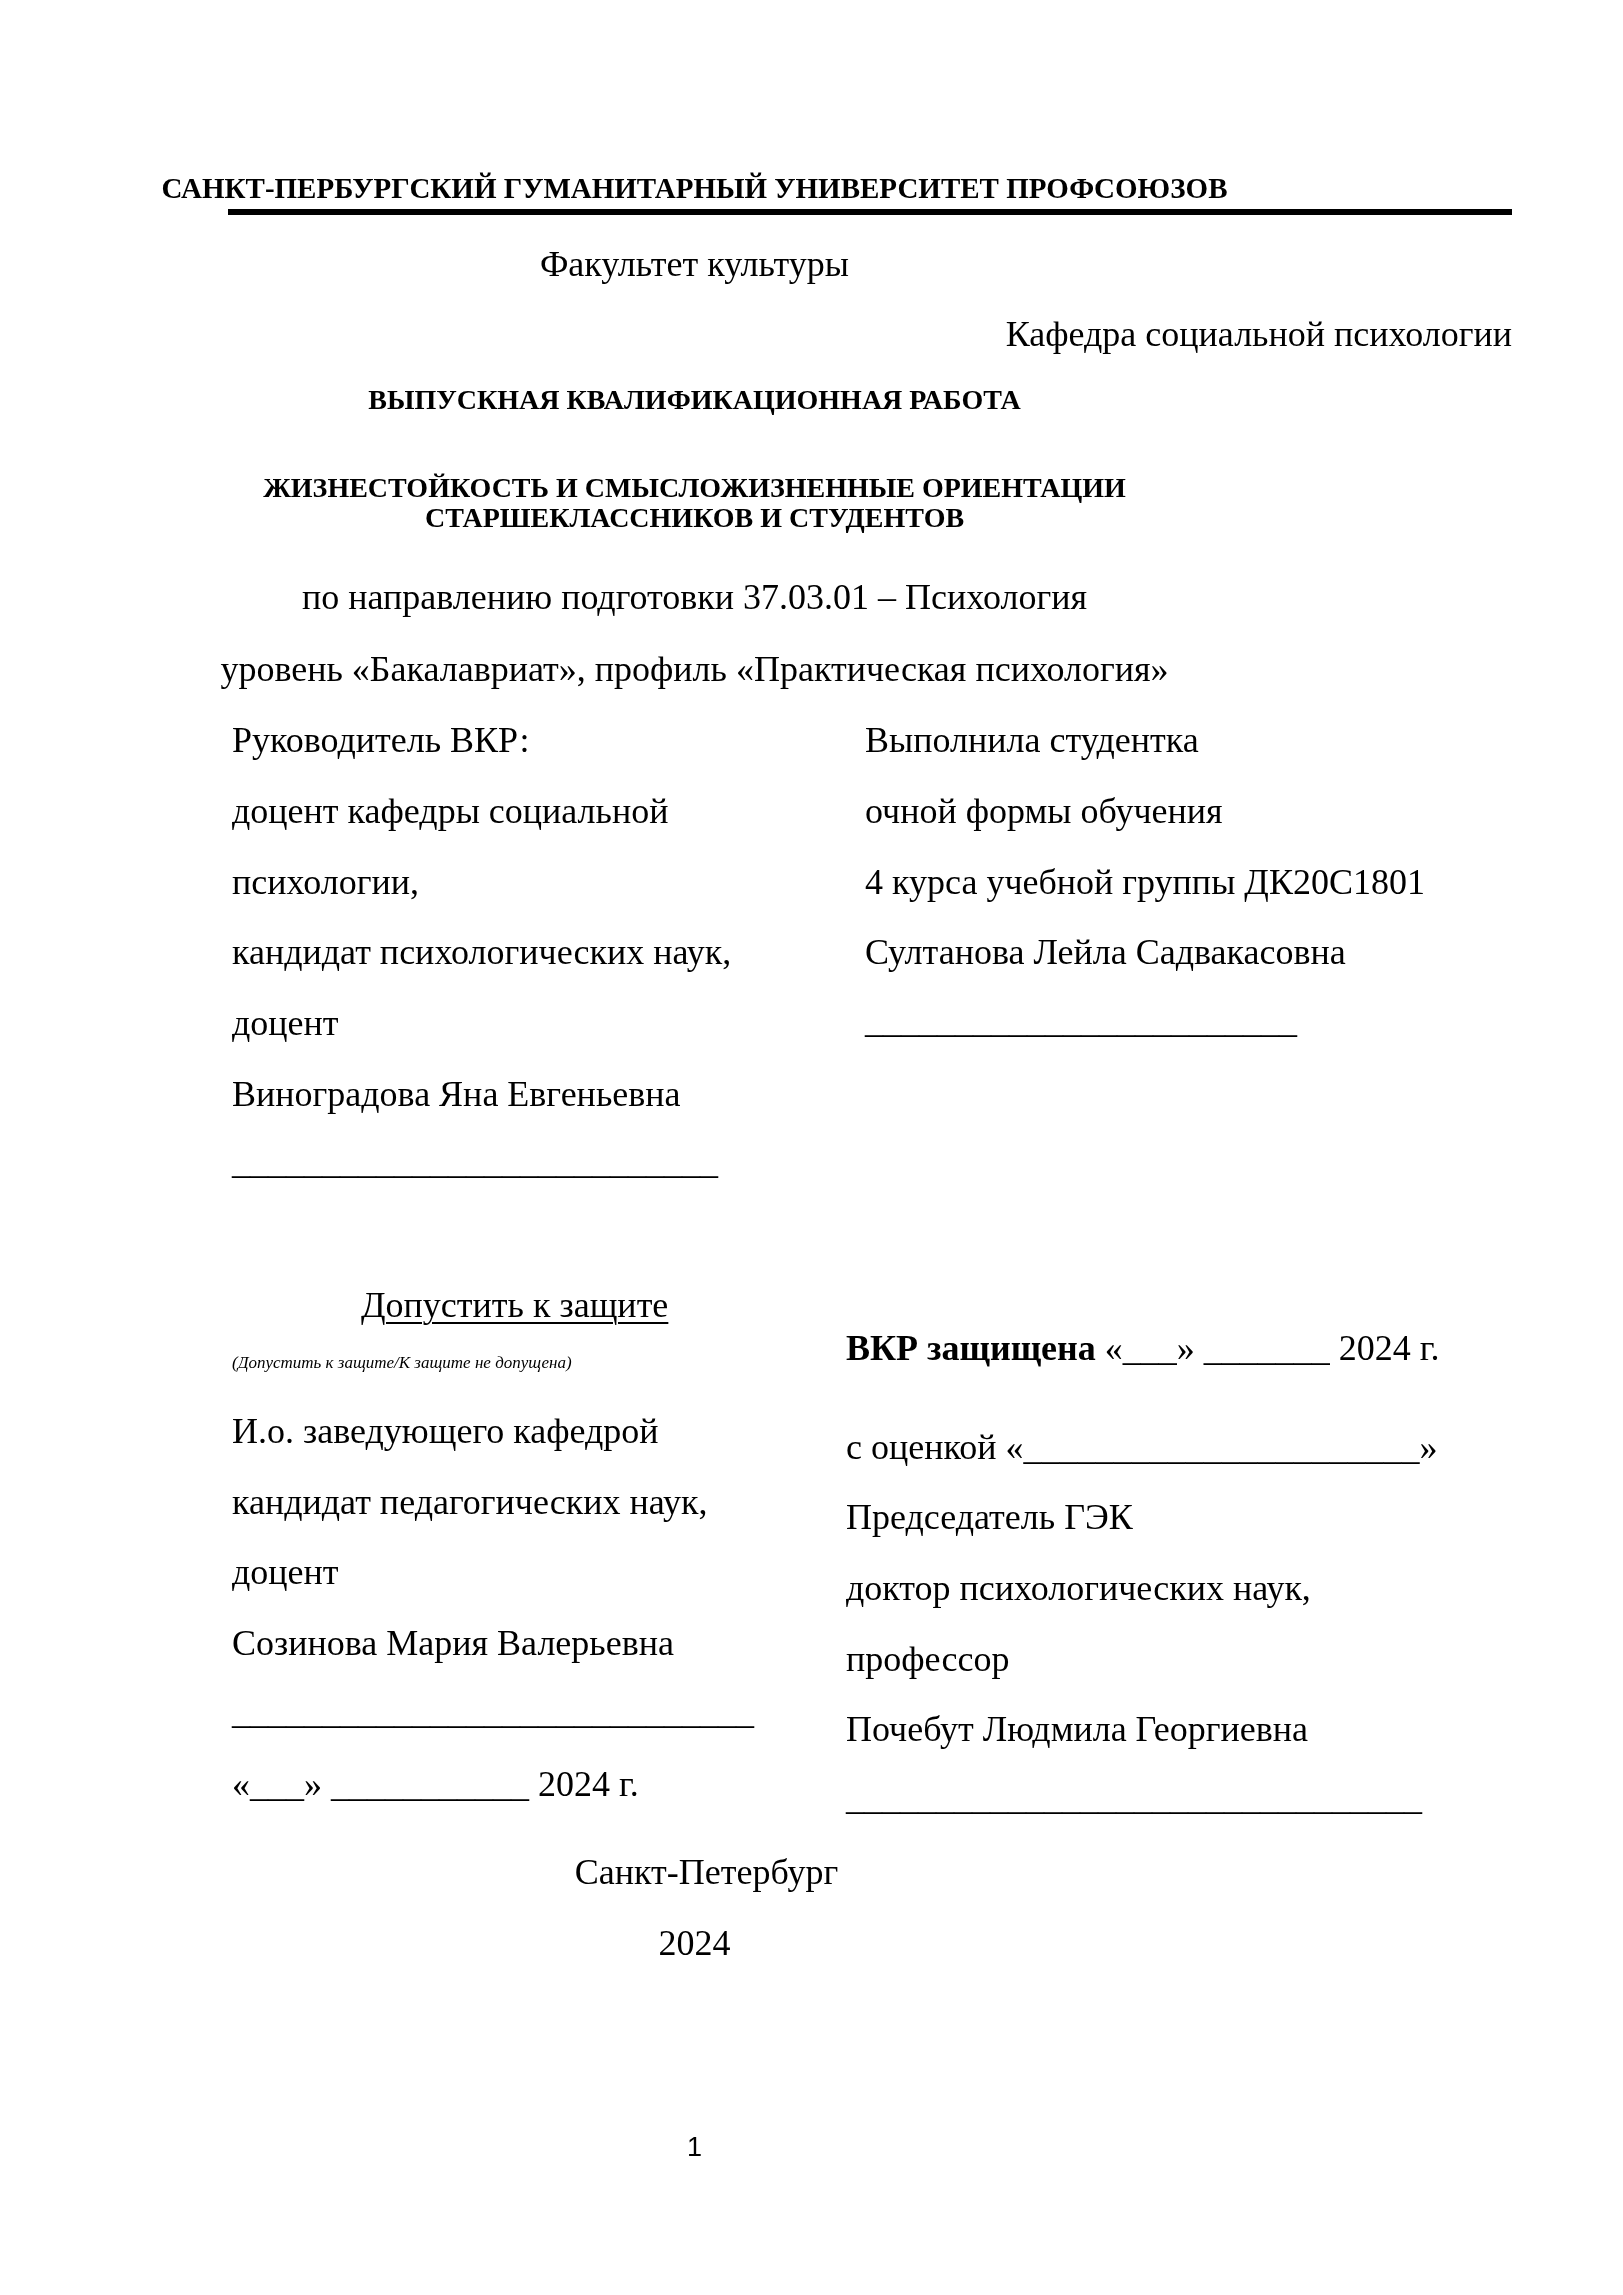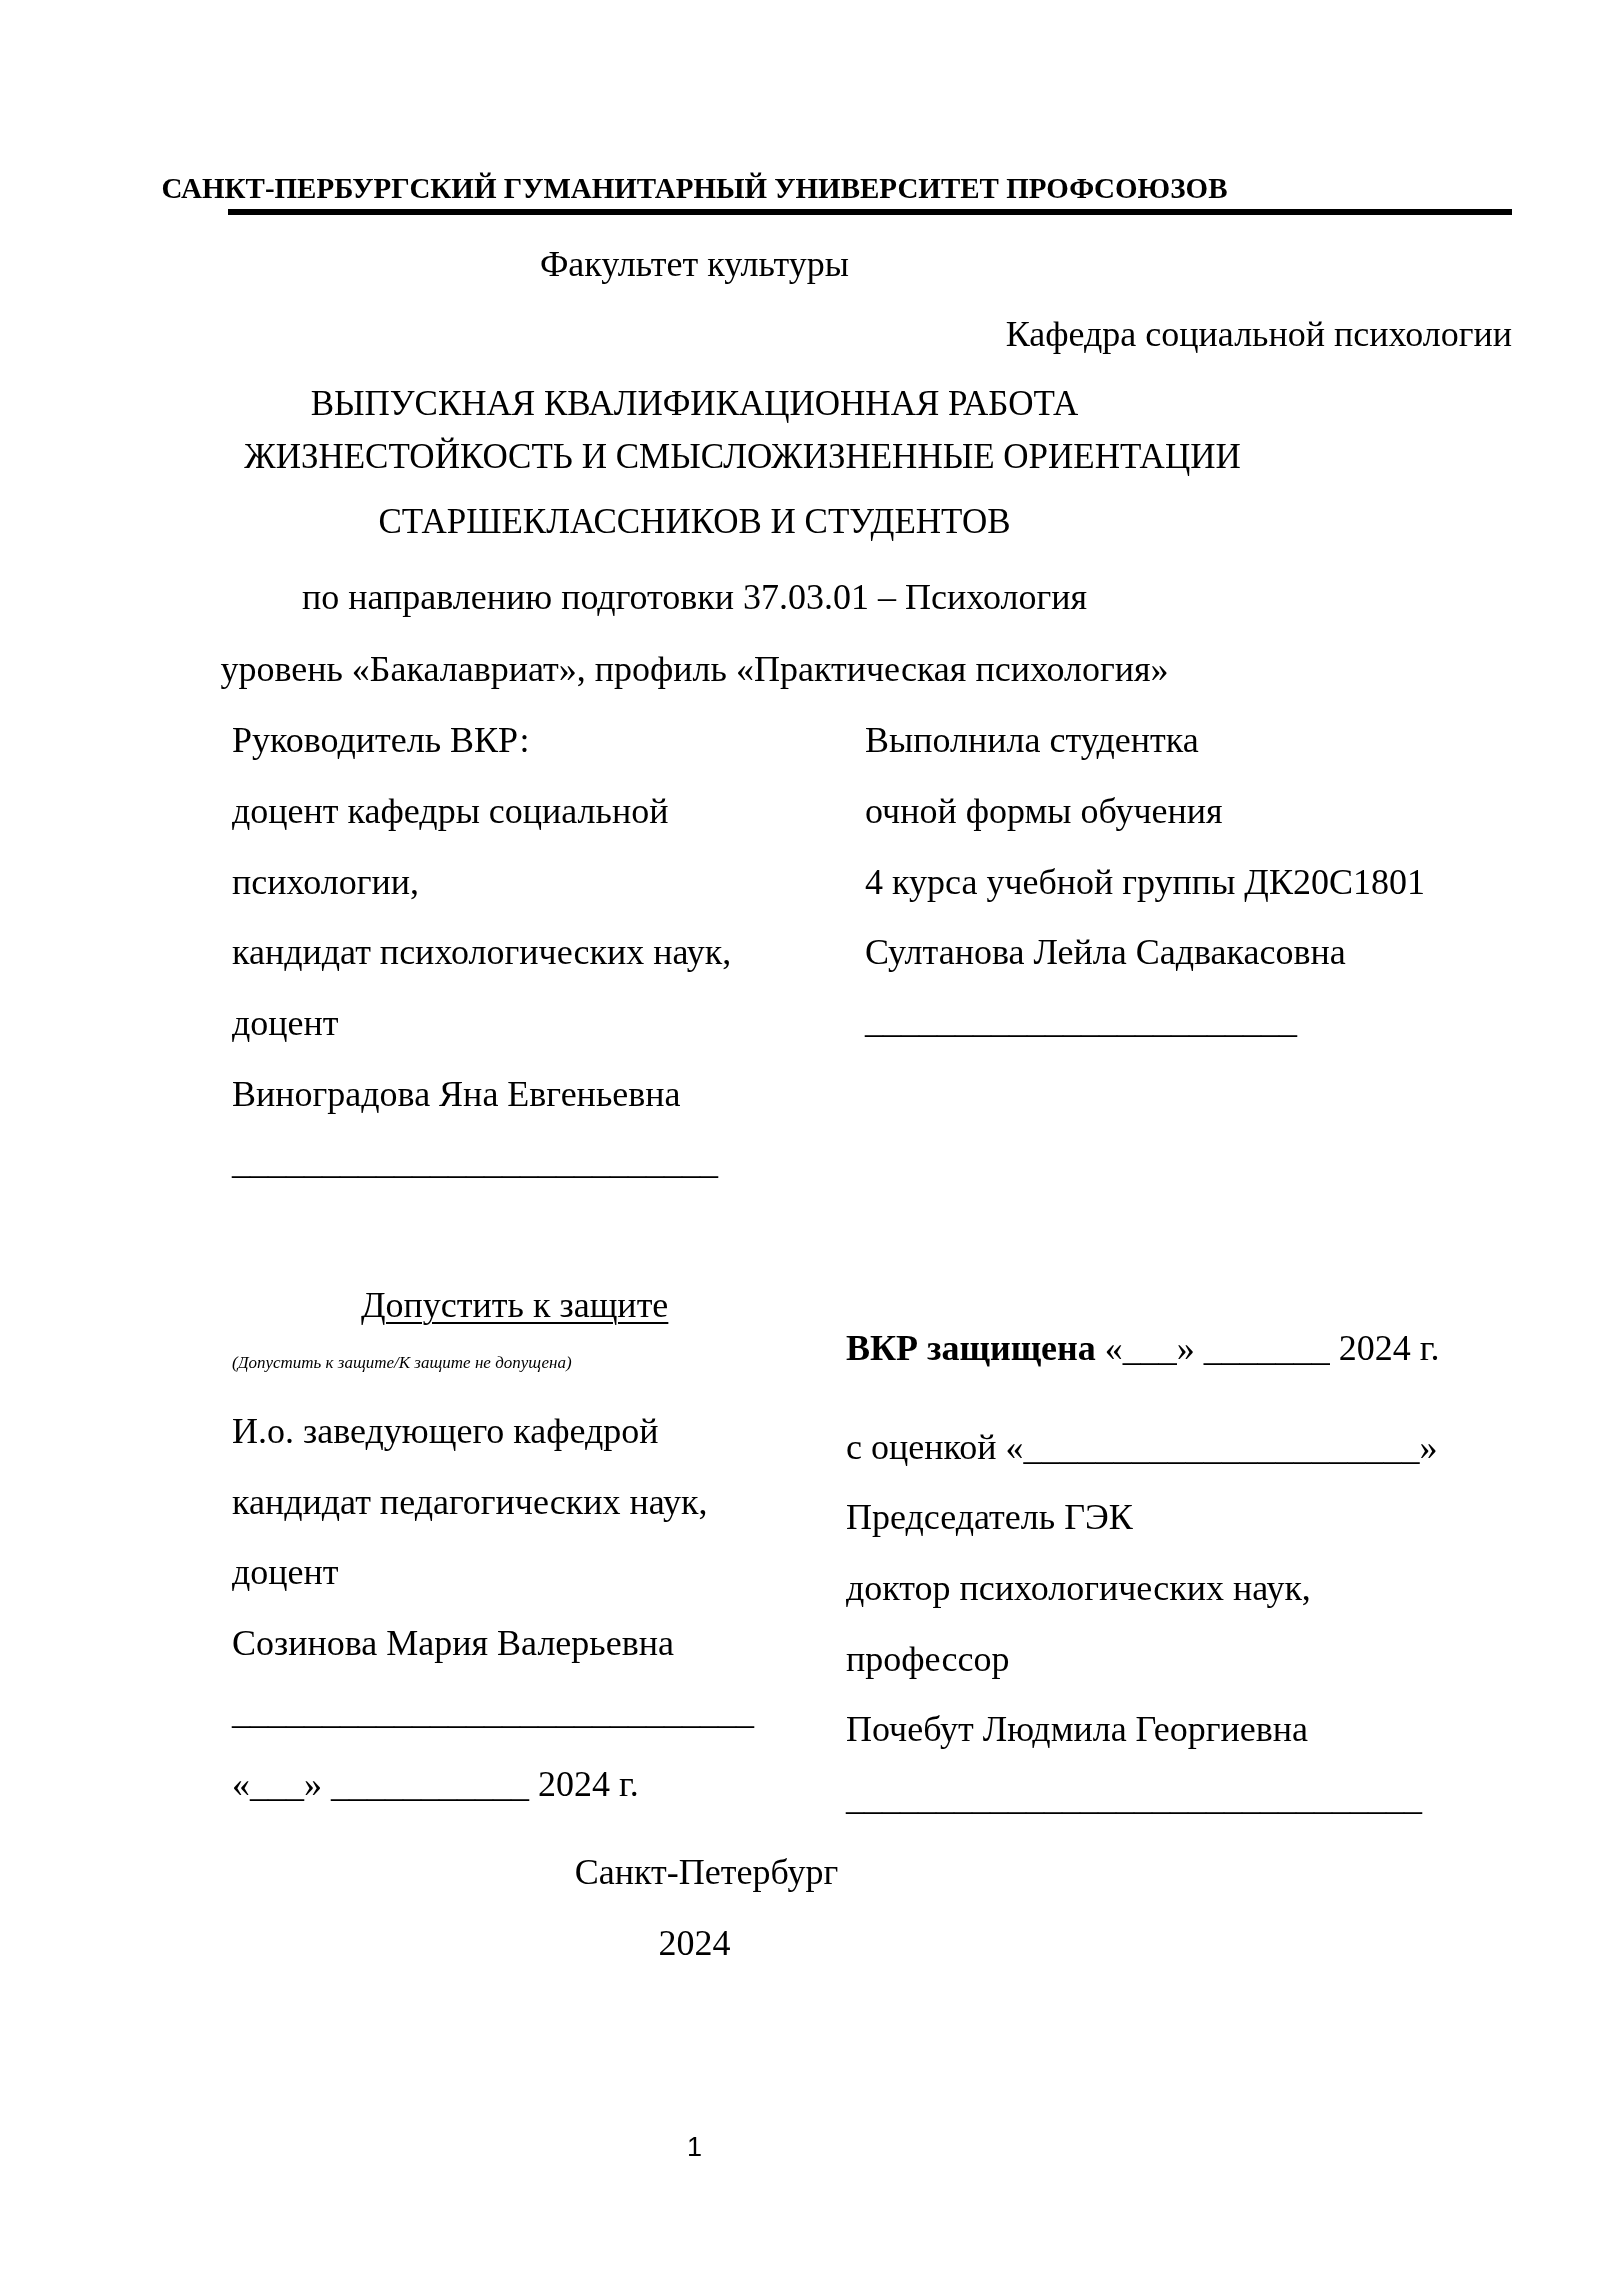--- a/index.html
+++ b/index.html
@@ -2,37 +2,37 @@
 <html style="font-size:12.6px"><head>
   <meta charset="utf-8">
   <style>
     html, body { margin: 0; padding: 0; background: #ffffff; }
     body { width: 1623px; height: 2295px; position: relative; overflow: hidden;
            font-family: "Liberation Serif", "DejaVu Serif", serif; color: #000; }
     .t { position: absolute; white-space: pre; line-height: 1; }
     .reg { font-size: 36px; }
     .bold { font-weight: bold; }
     .hdr { font-size: 29px; font-weight: bold; }
-    .ttl { font-size: 35px; font-weight: normal; }
+    .ttl { font-size: 28px; font-weight: bold; }
     .center { text-align: center; left: 0; width: 1389px; }
     .rule { position: absolute; left: 228px; top: 209px; width: 1284px; height: 5.5px; background: #000; }
     .u { text-decoration: underline; text-underline-offset: 4.7px; text-decoration-thickness: 1.6px; }
     .ital { font-style: italic; font-size: 17px; }
     .pnum { font-family: "Liberation Sans", "DejaVu Sans", sans-serif; font-size: 27px; }
   </style>
 </head>
 <body>
 
 <div class="t hdr center" style="top:174px;">САНКТ-ПЕРБУРГСКИЙ ГУМАНИТАРНЫЙ УНИВЕРСИТЕТ ПРОФСОЮЗОВ</div>
 <div class="rule"></div>
 <div class="t reg center" style="top:246px;">Факультет культуры</div>
 <div class="t reg" style="right:111px; top:316px;">Кафедра социальной психологии</div>
 
 <div class="t ttl center" style="top:386px;">ВЫПУСКНАЯ КВАЛИФИКАЦИОННАЯ РАБОТА</div>
-<div class="t ttl center" style="top:439px;padding-left:48px;">ЖИЗНЕСТОЙКОСТЬ И СМЫСЛОЖИЗНЕННЫЕ ОРИЕНТАЦИИ</div>
+<div class="t ttl center" style="top:474px;">ЖИЗНЕСТОЙКОСТЬ И СМЫСЛОЖИЗНЕННЫЕ ОРИЕНТАЦИИ</div>
 <div class="t ttl center" style="top:504px;">СТАРШЕКЛАССНИКОВ И СТУДЕНТОВ</div>
 <div class="t reg center" style="top:579px;">по направлению подготовки 37.03.01 – Психология</div>
 <div class="t reg center" style="top:651px;">уровень «Бакалавриат», профиль «Практическая психология»</div>
 
 <div>
   <div class="t reg" style="left:232px; top:722px;">Руководитель ВКР:</div>
   <div class="t reg" style="left:232px; top:793px;text-align:center;">доцент кафедры социальной</div>
   <div class="t reg" style="left:232px; top:864px;">психологии,</div>
   <div class="t reg" style="left:232px; top:934px;text-align:center;">кандидат психологических наук,</div>
   <div class="t reg" style="left:232px; top:1005px;">доцент</div>

